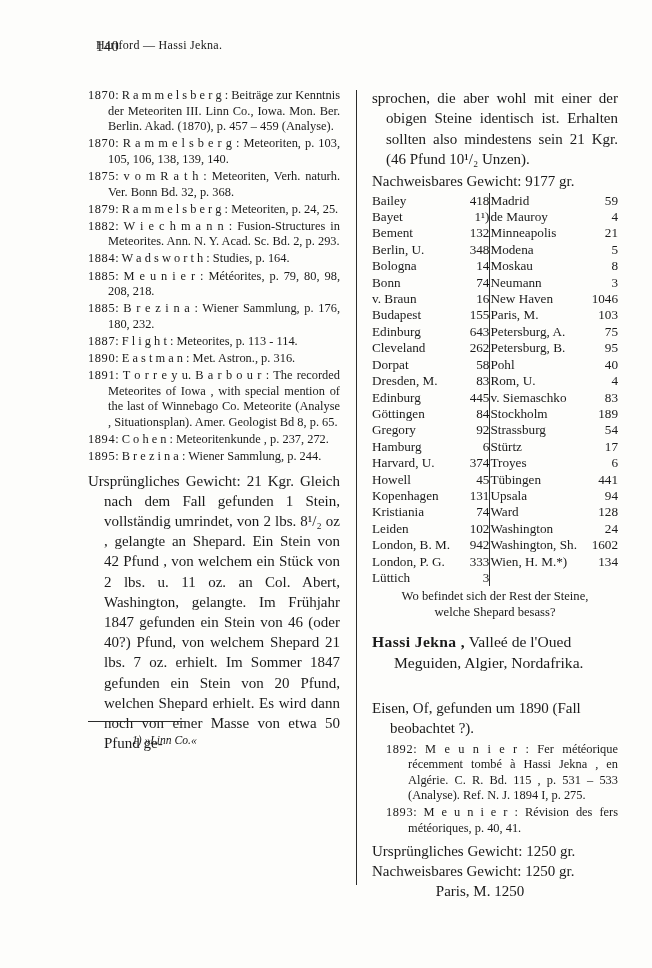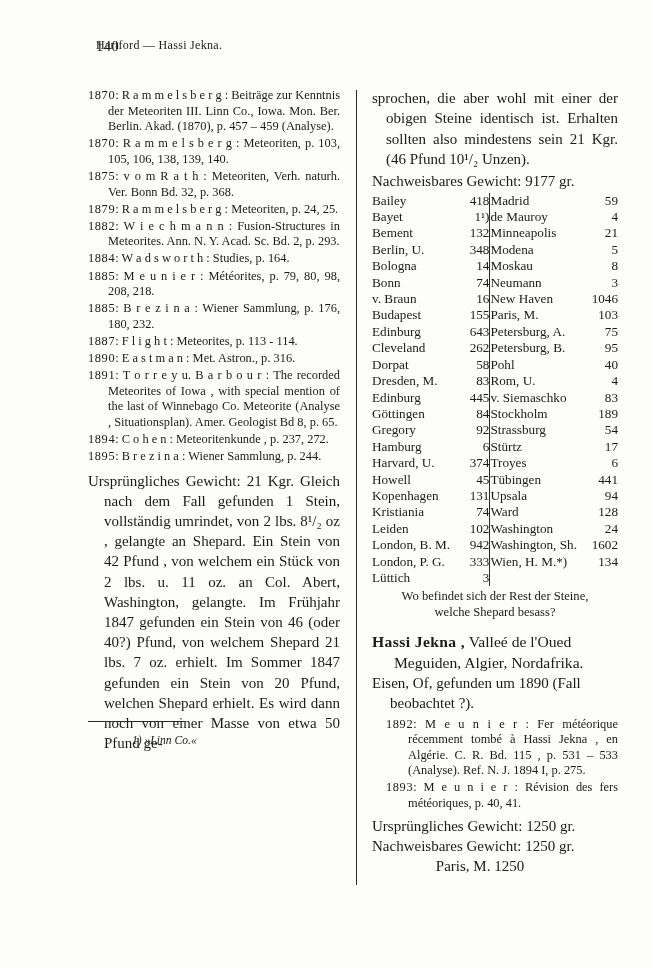--- a/index.html
+++ b/index.html
@@ -169,20 +169,21 @@
   }
   .sec-head .bold {
     font-weight: bold;
     letter-spacing: 0.4px;
   }
   .sec-head .ind { display: block; padding-left: 22px; }
   .sec-sub {
     font-size: 15px;
     line-height: 20.2px;
     text-align: justify;
+    margin-top: 25px;
   }
   .sec-sub .ind { display: block; padding-left: 18px; }
 
   .bib-r {
     font-size: 12.4px;
     line-height: 15.6px;
     text-align: justify;
     margin-top: 3px;
   }
   .bib-r .bib-entry {

